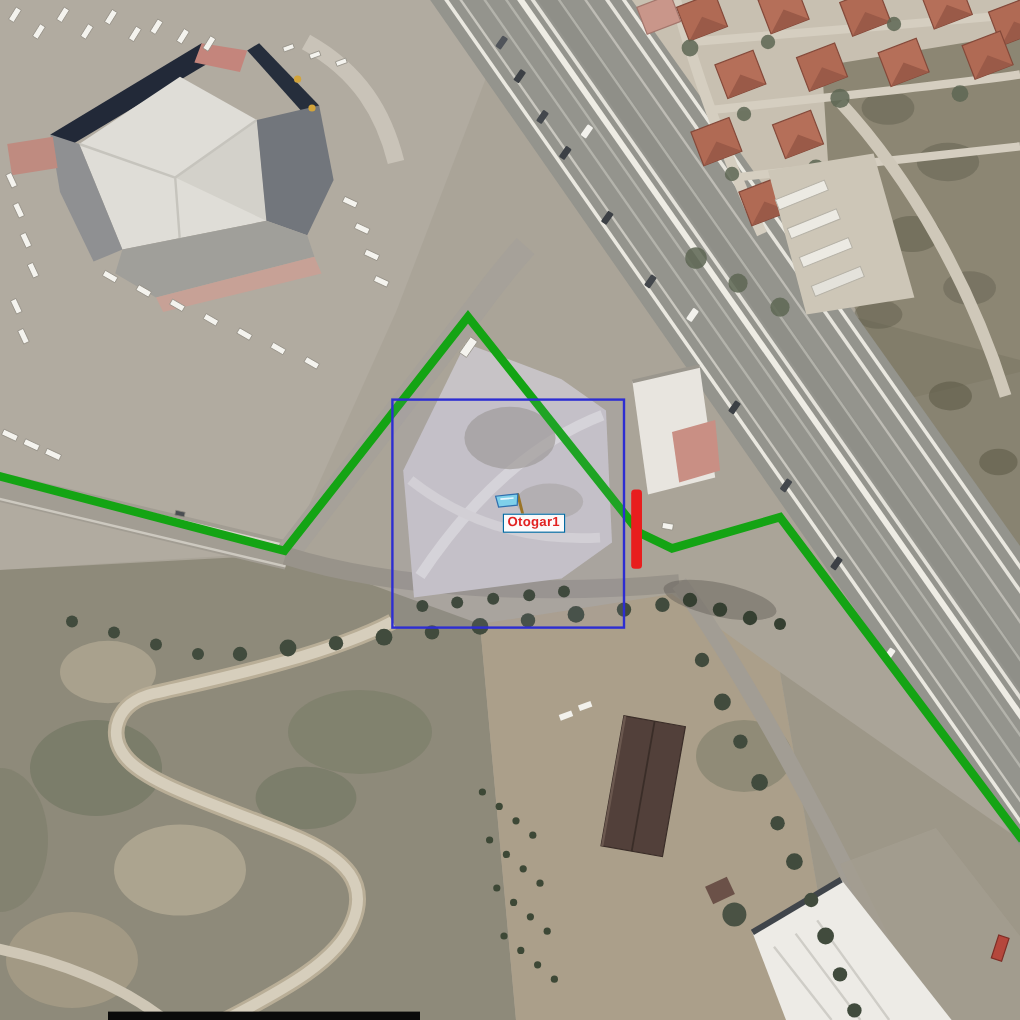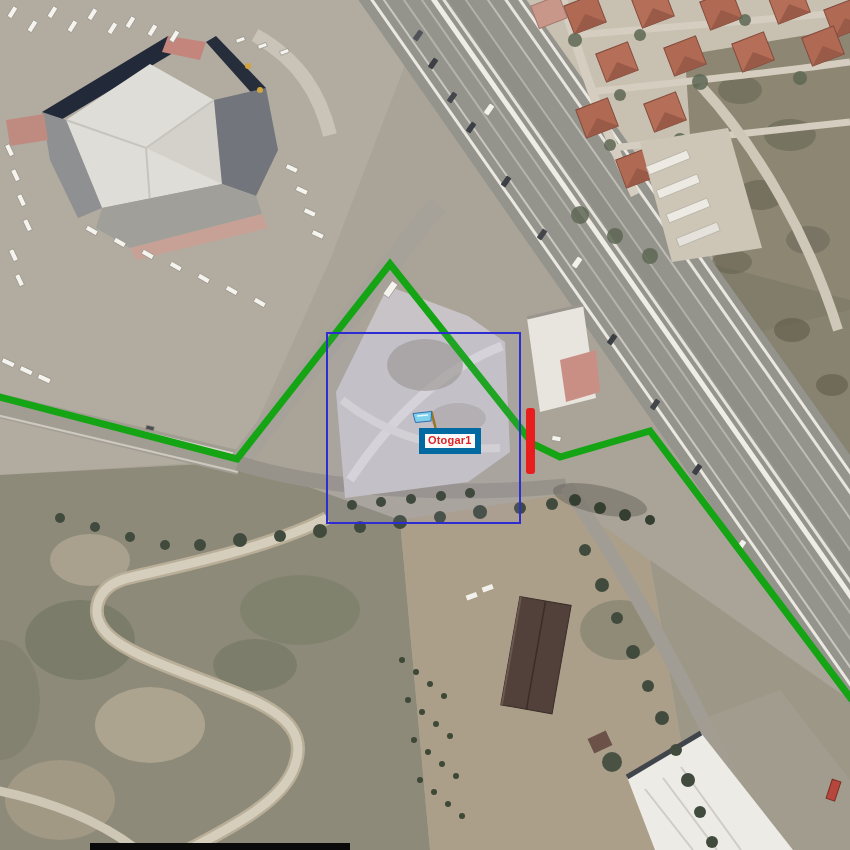--- a/index.html
+++ b/index.html
@@ -4,21 +4,21 @@
 <style>
   html,body{margin:0;padding:0;background:#000;}
   #stage{position:relative;width:850px;height:850px;overflow:hidden;background:#aaa498;
          font-family:"Liberation Sans",sans-serif;}
   #stage svg{position:absolute;left:0;top:0;display:block;}
   .marker-label{
     position:absolute;
     font:bold 11px/13px "Liberation Sans",sans-serif;
     letter-spacing:.2px;
     background:rgba(255,255,255,.92);
-    border:6px solid #0369a1;
+    border:1px solid #0369a1;
     padding:0 3px 1px 3px;
     white-space:nowrap;
   }
 </style>
 </head>
 <body>
 
 <div id="stage">
 
   <svg width="850" height="850" viewBox="0 0 850 850">

